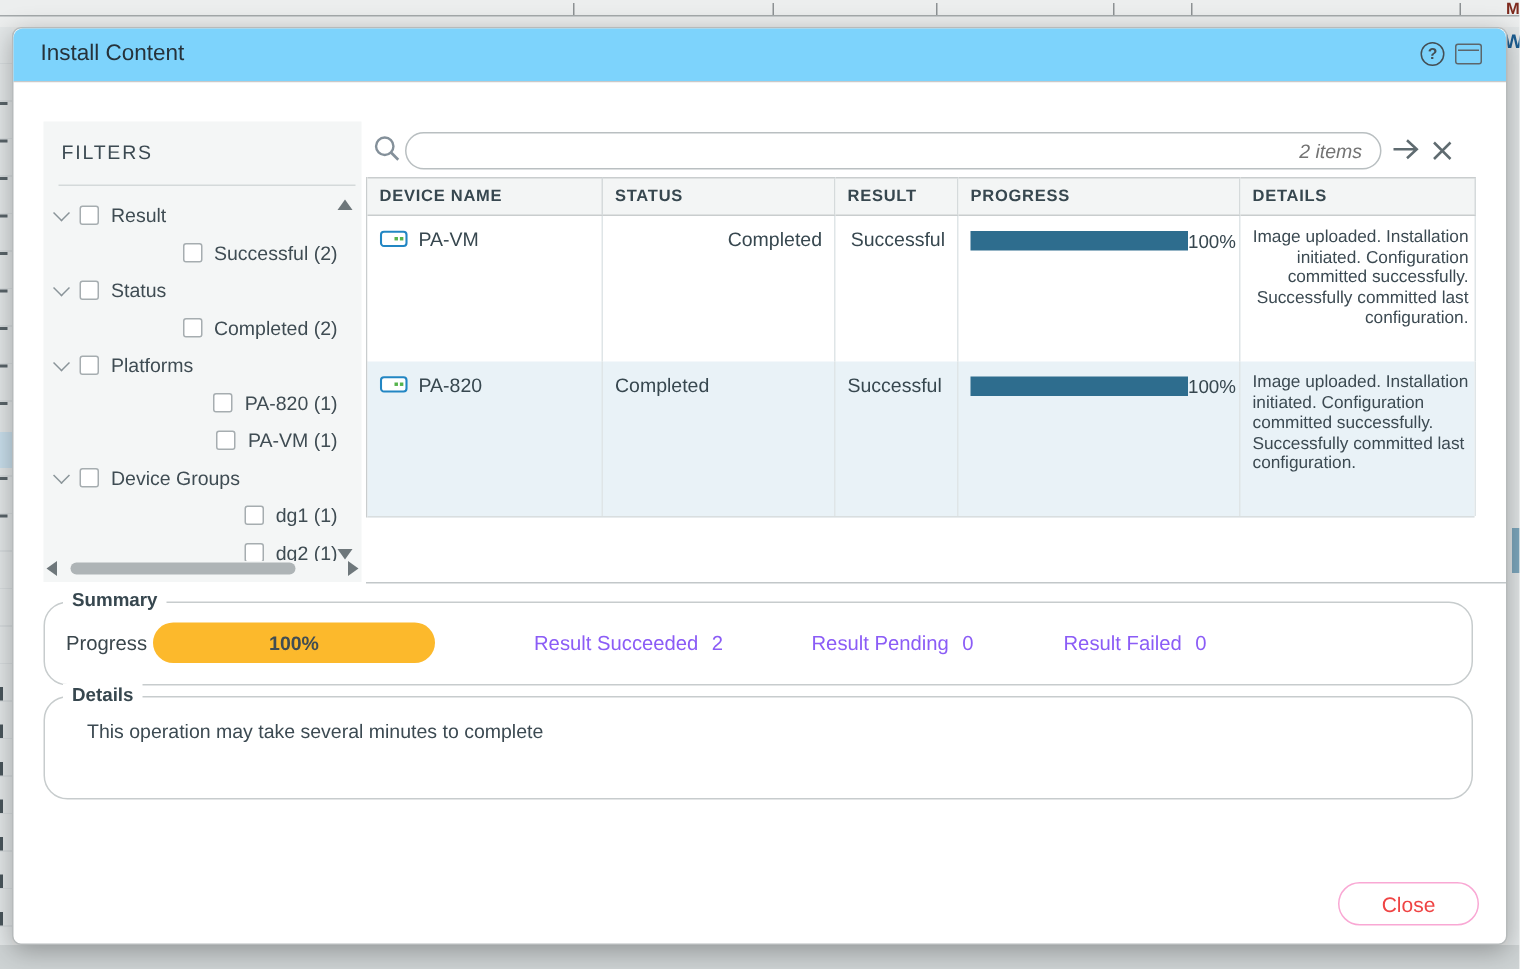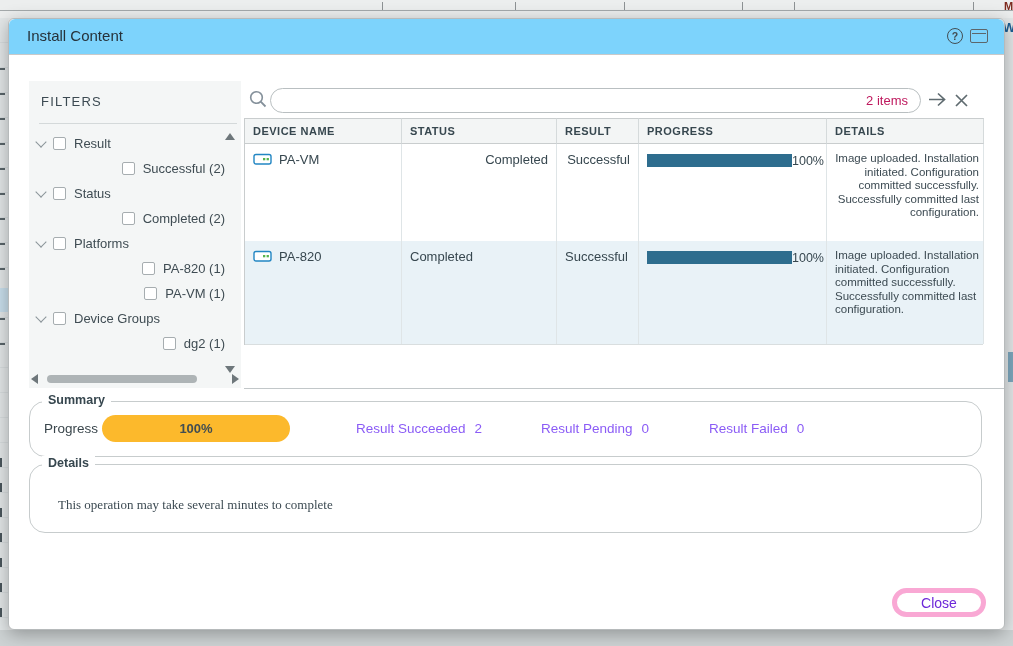--- a/index.html
+++ b/index.html
@@ -63,21 +63,21 @@
   .tri-h{width:0;height:0;border-top:5px solid transparent;border-bottom:5px solid transparent;position:absolute;top:0;cursor:pointer;}
   .tri-h.left{left:0;border-right:7px solid #6e777b;}
   .tri-h.right{right:0;border-left:7px solid #6e777b;}
   .hthumb{position:absolute;left:16px;top:1px;width:150px;height:8px;background:#aeb4b6;border-radius:4px;cursor:grab;}
 
   
   .search-glass{position:absolute;left:239px;top:70px;}
   .search-pill{position:absolute;left:261px;top:69px;width:651px;height:25px;border:1px solid #b9bfc1;
     border-radius:13px;background:#fff;display:flex;align-items:center;padding:0 12px;}
   .search-pill input{flex:1;border:none;outline:none;font:13px "Liberation Sans",sans-serif;color:#333;background:transparent;}
-  .items-count{font-size:13px;color:#be185d;white-space:nowrap;}
+  .items-count{font-size:13px;color:#737373;white-space:nowrap;font-style:italic;}
   .arrow-btn{position:absolute;left:918px;top:72px;cursor:pointer;}
   .clear-btn{position:absolute;left:945px;top:74px;cursor:pointer;}
 
   
   .tbl{position:absolute;left:235px;top:99px;width:739px;border-left:1px solid #c9cdce;}
   .thead,.trow{display:grid;grid-template-columns:157px 155px 82px 188px 157px;}
   .th{padding:6px 4px 6px 8px;font-size:11px;font-weight:700;letter-spacing:.5px;color:#37474f;
     background:#f3f5f5;border-right:1px solid #d5dadb;border-top:1px solid #c9cdce;border-bottom:1px solid #c9cdce;cursor:pointer;}
   .trow.r1{height:97px;background:#fff;cursor:pointer;text-align:right;}
   .trow.r2{height:104px;background:var(--alt-row);border-bottom:1px solid #d9dedf;cursor:pointer;}
@@ -95,24 +95,24 @@
   .fs-summary{top:382px;height:56px;}
   .fs-details{top:445px;height:69px;}
   .legend{position:absolute;left:12px;top:-9px;background:#fff;padding:0 6px;font-size:12.5px;
     font-weight:700;color:#37474f;}
   .sum-label{position:absolute;left:14px;top:19px;font-size:13.5px;color:#3a464c;}
   .sum-pill{position:absolute;left:72px;top:13px;width:188px;height:27px;border-radius:14px;
     background:var(--summary-pill);display:flex;align-items:center;justify-content:center;
     font-weight:700;font-size:13px;color:#414d52;}
   .stat{position:absolute;top:19px;display:flex;gap:9px;font-size:13.5px;color:#8b5cf6;white-space:nowrap;}
   .stat.s0{left:326px;} .stat.s1{left:511px;} .stat.s2{left:679px;}
-  .details-msg{position:absolute;left:28px;top:32px;font-size:13px;color:#3c4a52;font-family:Liberation Serif, serif;}
-
-  .close-btn{position:absolute;left:883px;top:569px;width:94px;height:29px;border:5px solid #f9a8d4;
-    border-radius:15px;background:#fff;color:#6d28d9;font-size:14px;font-family:"Liberation Sans",sans-serif;cursor:pointer;}
+  .details-msg{position:absolute;left:28px;top:15px;font-size:13px;color:#3c4a52;}
+
+  .close-btn{position:absolute;left:883px;top:569px;width:94px;height:29px;border:1px solid #f9a8d4;
+    border-radius:15px;background:#fff;color:#ef4444;font-size:14px;font-family:"Liberation Sans",sans-serif;cursor:pointer;}
 </style>
 </head>
 <body>
 
 <div class="canvas">
 
   <div class="bg-top">
     <div class="bg-top-line"></div>
     <div class="bg-ticks"></div>
   </div>
@@ -173,20 +173,24 @@
           <span class="cb"></span>
           <span class="tree-lbl">PA-VM (1)</span>
         </div>
         <div class="tree-row group">
           <span class="chev"></span>
           <span class="cb"></span>
           <span class="tree-lbl">Device Groups</span>
         </div>
         <div class="tree-row child">
           <span class="cb"></span>
+          <span class="tree-lbl">dg1 (1)</span>
+        </div>
+        <div class="tree-row child">
+          <span class="cb"></span>
           <span class="tree-lbl">dg2 (1)</span>
         </div>
       </div>
       <div class="vscroll">
         <div class="tri up"></div>
         <div class="tri down"></div>
       </div>
       <div class="hscroll">
         <div class="tri-h left"></div>
         <div class="hthumb"></div>

